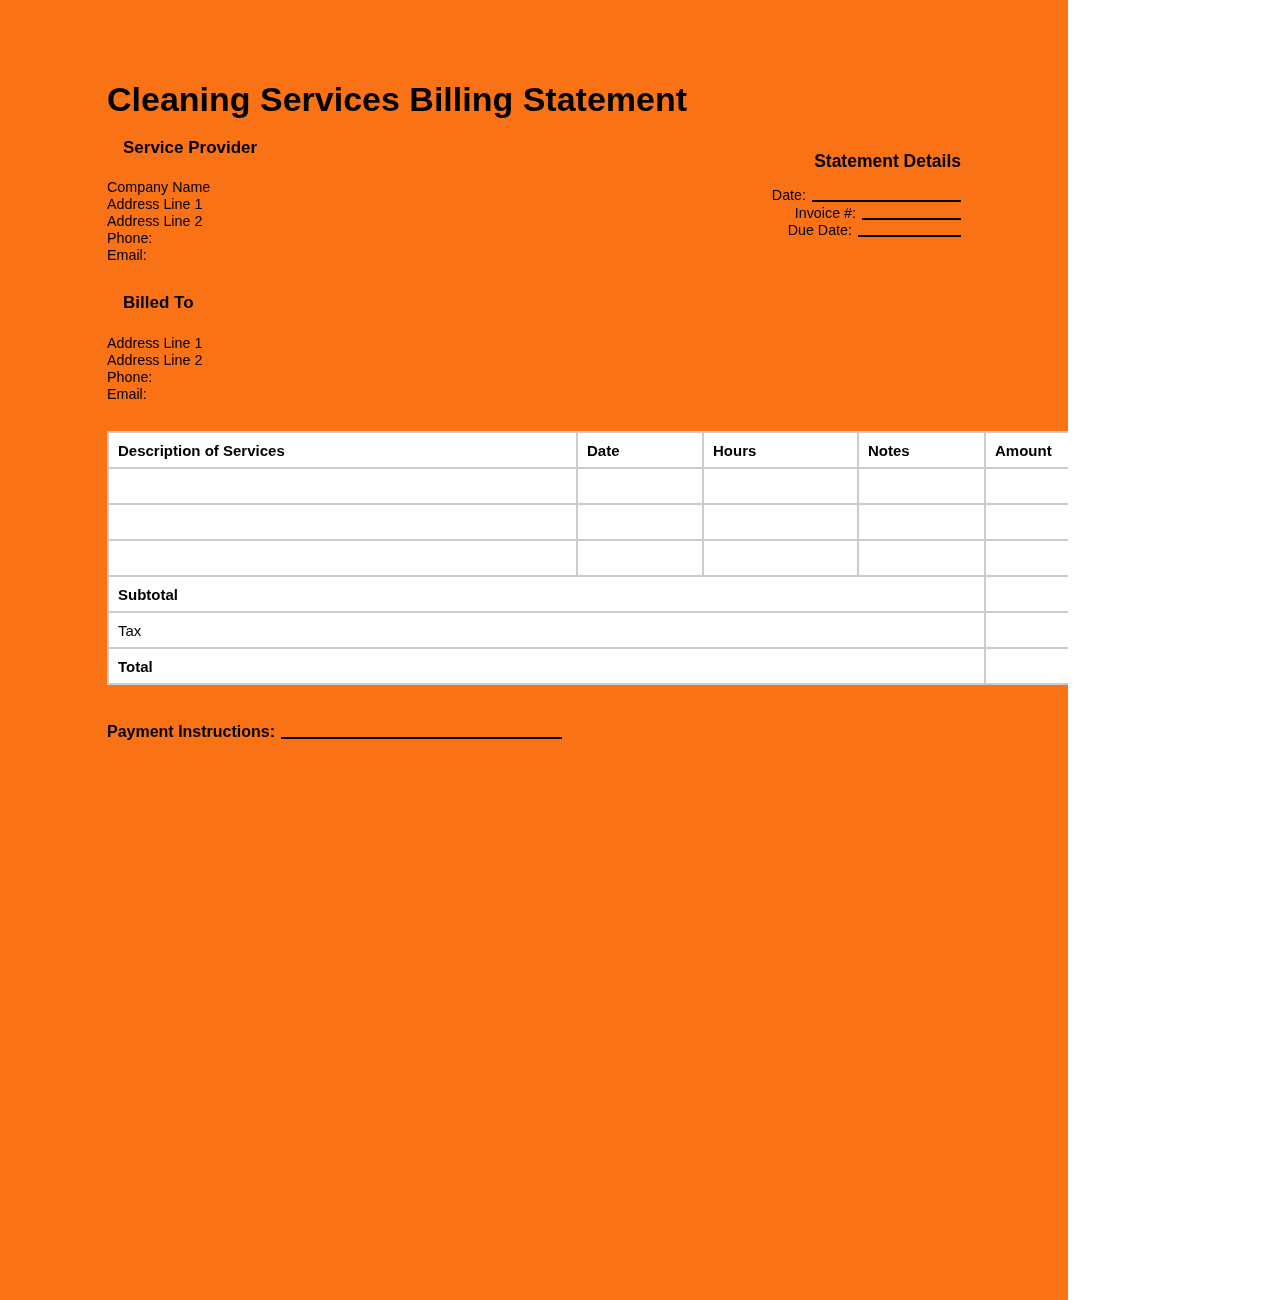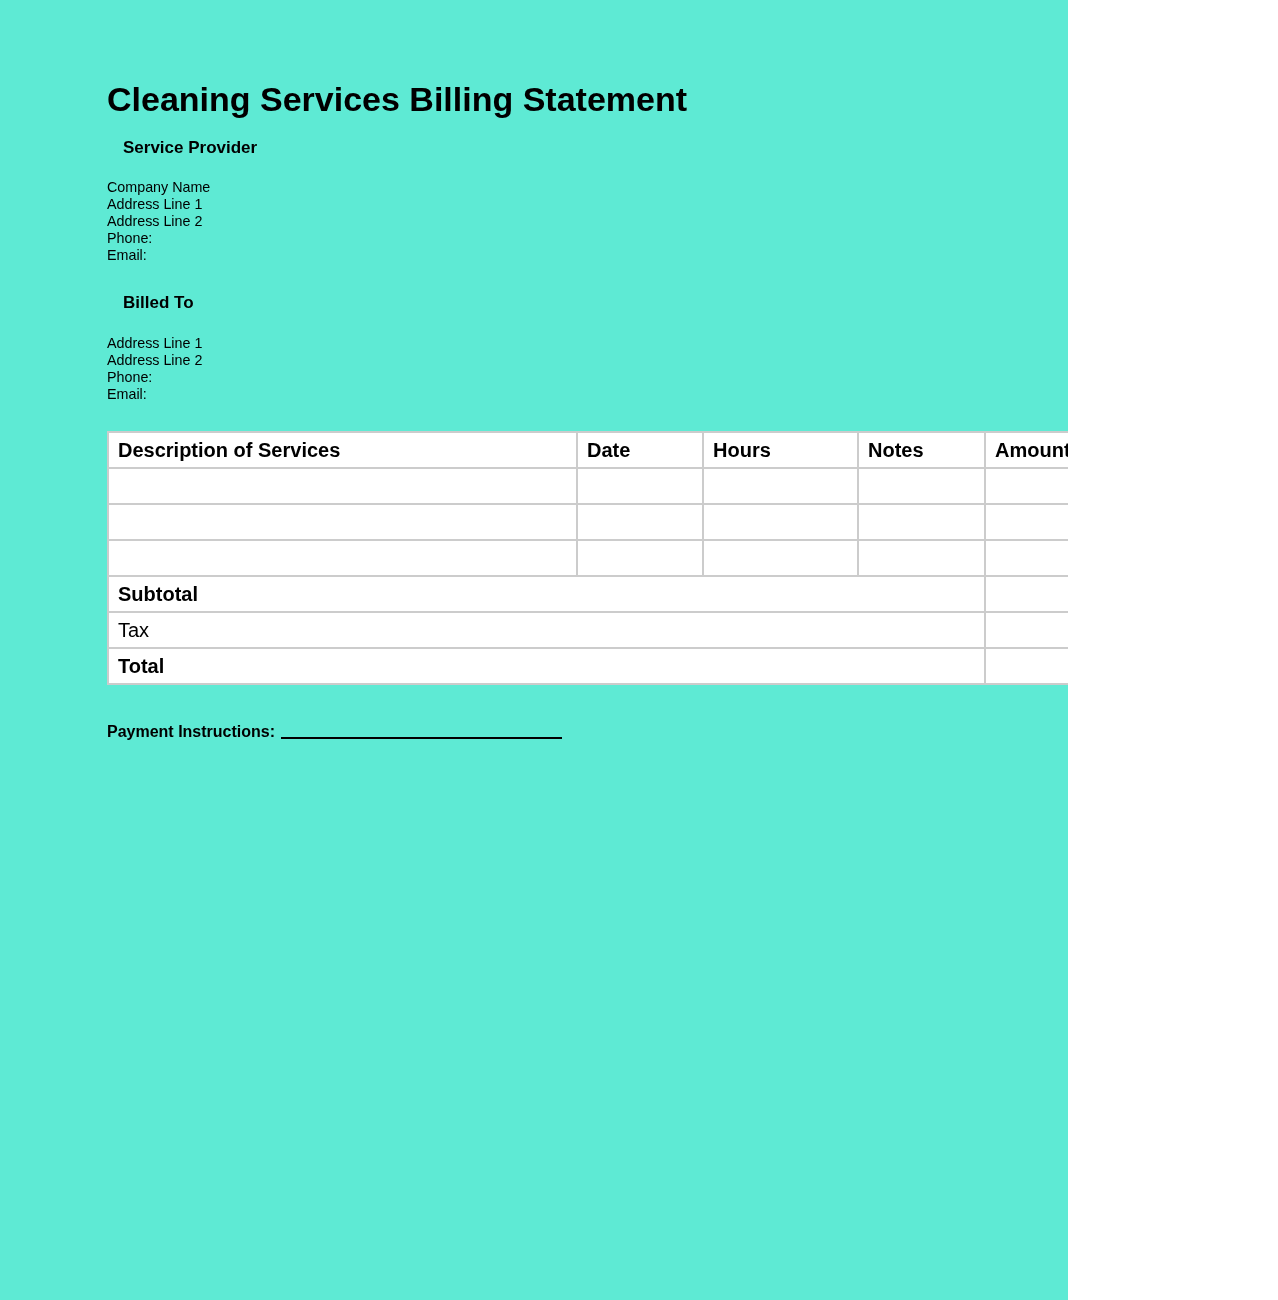--- a/index.html
+++ b/index.html
@@ -8,21 +8,21 @@
     padding: 0;
     background: #ffffff;
     color: #000000;
     font-family: "Liberation Sans", "DejaVu Sans", sans-serif;
   }
   .page {
     position: relative;
     width: 1068px;
     height: 1300px;
     padding: 0 107px;
-    background: #5eead4;
+    background: #f97316;
     overflow: hidden;
   }
 
   
   .doc-title {
     font-size: 34px;
     line-height: 36px;
     font-weight: bold;
     margin: 81px 0 0 0;
   }
@@ -79,21 +79,21 @@
     margin-top: 28px;
     width: 1064px;
     border-collapse: collapse;
     table-layout: fixed;
   }
   table.services th,
   table.services td {
     border: 2px solid #cccccc;
     height: 36px;
     padding: 0 9px;
-    font-size: 20px;
+    font-size: 15px;
     vertical-align: middle;
     background: #ffffff;
   }
   table.services th {
     text-align: left;
     font-weight: bold;
   }
   td.sum-label {
     font-weight: normal;
   }
@@ -118,20 +118,34 @@
     <h2 class="sec-heading">Service Provider</h2>
     <div class="addr">
       <div>Company Name</div>
       <div>Address Line 1</div>
       <div>Address Line 2</div>
       <div>Phone:</div>
       <div>Email:</div>
     </div>
   </div>
 
+  <div class="statement">
+    <h2 class="sec-heading">Statement Details</h2>
+    <div class="statement-fields">
+      <div>
+        <span>Date:</span><span class="fill-line w-date"></span>
+      </div>
+      <div>
+        <span>Invoice #:</span><span class="fill-line w-invoice"></span>
+      </div>
+      <div>
+        <span>Due Date:</span><span class="fill-line w-duedate"></span>
+      </div>
+    </div>
+  </div>
 
   <div class="billed">
     <h2 class="sec-heading">Billed To</h2>
     <div class="addr">
       <div>Address Line 1</div>
       <div>Address Line 2</div>
       <div>Phone:</div>
       <div>Email:</div>
     </div>
   </div>

